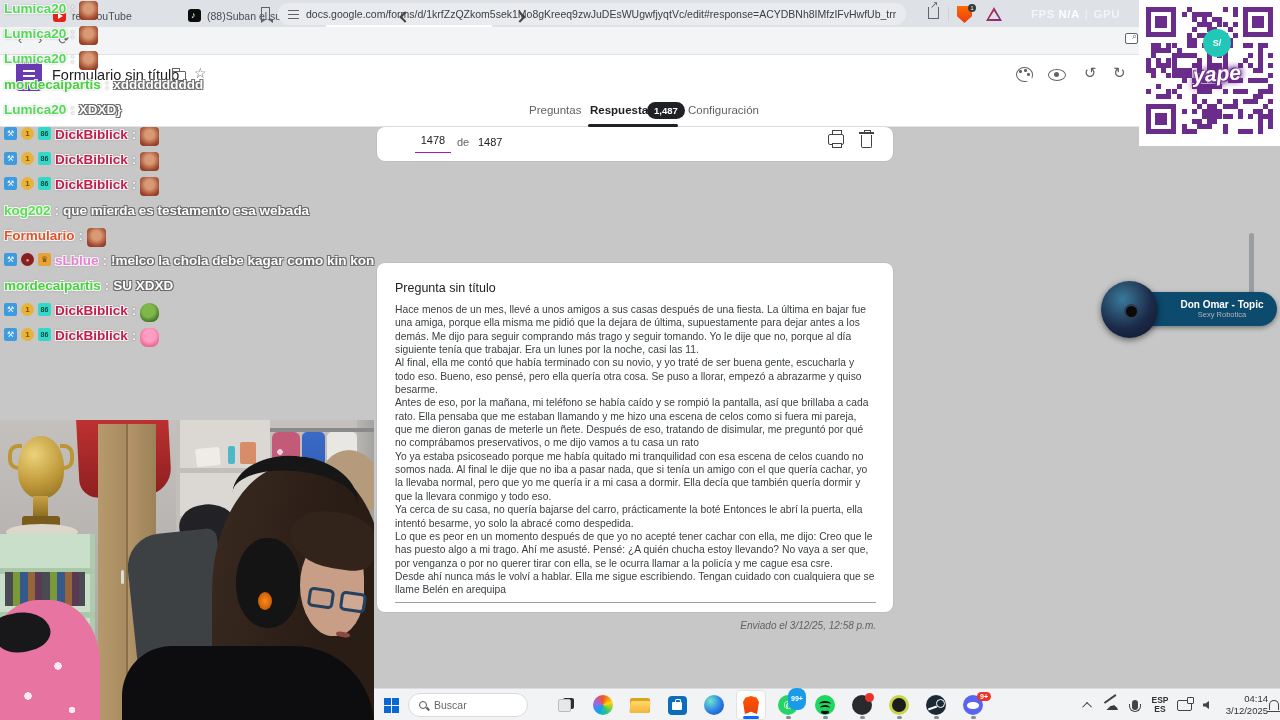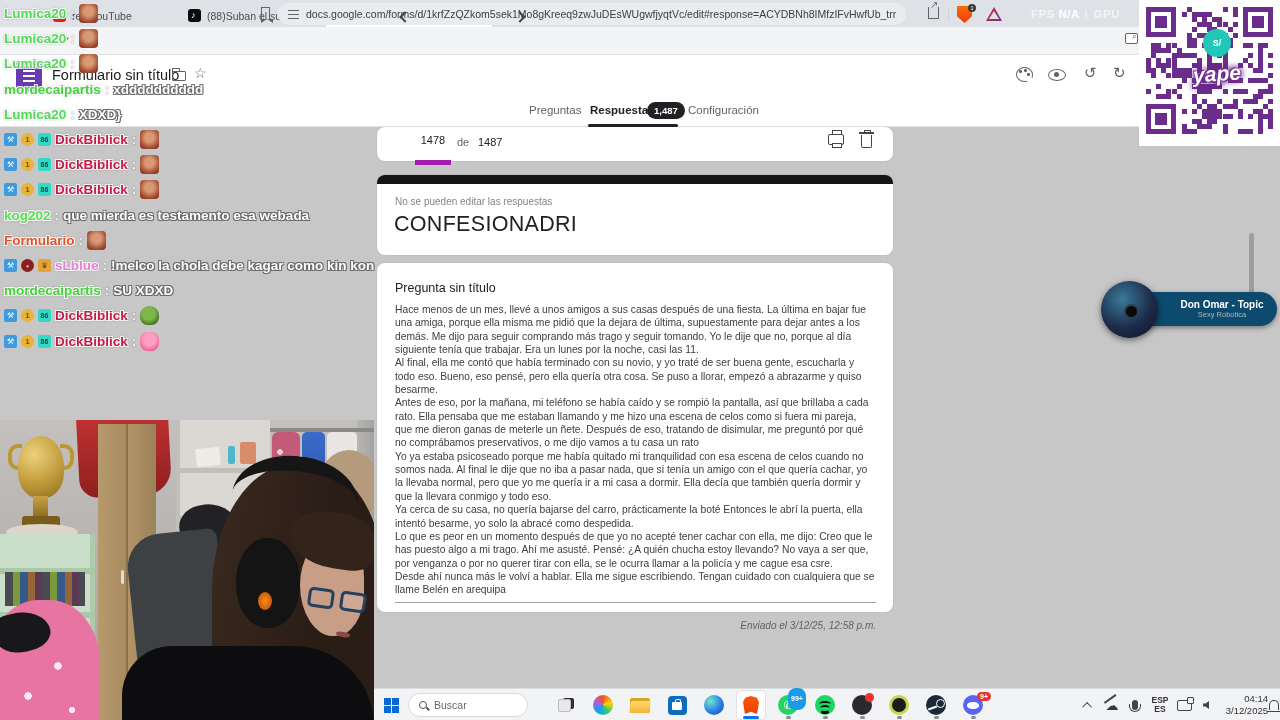--- a/index.html
+++ b/index.html
@@ -61,21 +61,21 @@
   .fn-item.active{color:#202124;font-weight:bold;}
   .count-pill{position:absolute;top:6px;background:#202124;color:#fff;font-size:9.5px;font-weight:bold;border-radius:9px;padding:3px 7px;}
   .fn-underline{position:absolute;left:588px;top:124px;width:90px;height:3px;background:#202124;border-radius:2px;}
 
   
   .card{position:absolute;left:377px;width:516px;background:#fff;border-radius:8px;box-shadow:0 0 0 1px rgba(0,0,0,.04);}
   .pager-card{top:127px;height:34px;}
   .chev{position:absolute;top:13px;width:8px;height:8px;border-left:2px solid #444;border-bottom:2px solid #444;}
   .chev-left{left:401px;transform:rotate(45deg);}
   .chev-right{left:516px;transform:rotate(-135deg);}
-  .pager-num{position:absolute;left:415px;top:134px;width:36px;text-align:center;font-size:11px;color:#202124;border-bottom:5px solid #a21caf;padding-bottom:14px;}
+  .pager-num{position:absolute;left:415px;top:134px;width:36px;text-align:center;font-size:11px;color:#202124;border-bottom:1px solid #a21caf;padding-bottom:6px;}
   .pager-de{position:absolute;left:457px;top:136px;font-size:11px;color:#5f6368;}
   .pager-total{position:absolute;left:478px;top:136px;font-size:11px;color:#202124;}
   .print-ico{position:absolute;left:828px;top:134px;width:16px;height:11px;border:1.5px solid #444;border-radius:2px;}
   .print-ico::before{content:"";position:absolute;left:2.5px;top:-5px;width:8px;height:4px;border:1.5px solid #444;border-bottom:none;}
   .print-ico::after{content:"";position:absolute;left:2.5px;bottom:-4px;width:8px;height:3px;background:#fff;border:1.5px solid #444;}
   .trash-ico{position:absolute;left:861px;top:135px;width:11px;height:13px;border:1.5px solid #444;border-top:none;border-radius:0 0 2px 2px;}
   .trash-ico::before{content:"";position:absolute;left:-3px;top:-3px;width:15px;height:1.5px;background:#444;}
   .trash-ico::after{content:"";position:absolute;left:2px;top:-5px;width:5px;height:2px;border:1.5px solid #444;border-bottom:none;}
 
   .title-card{top:175px;height:80px;border-top:9px solid #141414;}
@@ -84,21 +84,21 @@
 
   .question-card{top:263px;height:349px;}
   .q-label{position:absolute;left:18px;top:18px;font-size:12.5px;color:#202124;}
   .answer{position:absolute;left:18px;top:40px;width:481px;font-size:10.3px;line-height:13.35px;color:#3c4043;white-space:pre-line;border-bottom:1px solid #9aa0a6;padding-bottom:5px;}
   .sent-label{position:absolute;left:377px;top:620px;width:499px;text-align:right;font-size:10px;font-style:italic;color:#5f6368;}
 
   .scroll-thumb{position:absolute;left:1249px;top:233px;width:5px;height:64px;background:#9a9da1;border-radius:3px;}
 
   
   .chat{position:absolute;left:4px;top:1px;width:380px;z-index:50;}
-  .chat-row{height:25.2px;display:flex;align-items:center;gap:4px;font-size:13.5px;font-weight:bold;white-space:nowrap;}
+  .chat-row{height:25.2px;display:flex;gap:4px;font-size:13.5px;font-weight:bold;white-space:nowrap;}
   .chat-user,.chat-colon,.chat-text{text-shadow:-1px -1px 0 rgba(250,250,250,.9),1px -1px 0 rgba(250,250,250,.9),-1px 1px 0 rgba(250,250,250,.9),1px 1px 0 rgba(250,250,250,.9),0 0 3px rgba(90,90,90,.8);}
   .chat-colon{color:#f5f5f5;text-shadow:0 0 2px #666;}
   .chat-text{color:#fdfdfd;text-shadow:-1px -1px 0 #6a6a6a,1px -1px 0 #6a6a6a,-1px 1px 0 #6a6a6a,1px 1px 0 #6a6a6a;}
   .badge{width:13px;height:13px;border-radius:2px;display:inline-block;flex:0 0 auto;position:relative;color:#fff;font-size:8px;line-height:13px;text-align:center;font-weight:bold;}
   .b-axe{background:#3f9be0;}.b-axe::before{content:"⚒";font-size:8px;}
   .b-coin{background:#e8b33a;border-radius:50%;color:#7a5200;}.b-coin::before{content:"1";}
   .b-sub{background:#35d8c6;color:#0b4a44;font-size:7px;}.b-sub::before{content:"86";}
   .b-redball{background:#8a1f1f;border-radius:50%;}.b-redball::before{content:"●";font-size:6px;color:#e8a0a0;}
   .b-crown{background:#e8a23a;color:#7a4a00;}.b-crown::before{content:"♛";font-size:8px;}
   .emote{width:19px;height:19px;border-radius:4px;display:inline-block;flex:0 0 auto;}
@@ -286,24 +286,20 @@
 
   <div class="card pager-card"></div>
   <div class="chev chev-left"></div>
   <div class="pager-num">1478</div>
   <div class="pager-de">de</div>
   <div class="pager-total">1487</div>
   <div class="chev chev-right"></div>
   <div class="print-ico"></div>
   <div class="trash-ico"></div>
 
-  <div class="card title-card">
-    <div class="banner-text">No se pueden editar las respuestas</div>
-    <div class="form-title">CONFESIONADRI</div>
-  </div>
 
   <div class="card question-card">
     <div class="q-label">Pregunta sin título</div>
     <div class="answer">Hace menos de un mes, llevé a unos amigos a sus casas después de una fiesta. La última en bajar fue una amiga, porque ella misma me pidió que la dejara de última, supuestamente para dejar antes a los demás. Me dijo para seguir comprando más trago y seguir tomando. Yo le dije que no, porque al día siguiente tenía que trabajar. Era un lunes por la noche, casi las 11.
 Al final, ella me contó que había terminado con su novio, y yo traté de ser buena gente, escucharla y todo eso. Bueno, eso pensé, pero ella quería otra cosa. Se puso a llorar, empezó a abrazarme y quiso besarme.
 Antes de eso, por la mañana, mi teléfono se había caído y se rompió la pantalla, así que brillaba a cada rato. Ella pensaba que me estaban llamando y me hizo una escena de celos como si fuera mi pareja, que me dieron ganas de meterle un ñete. Después de eso, tratando de disimular, me preguntó por qué no comprábamos preservativos, o me dijo vamos a tu casa un rato
 Yo ya estaba psicoseado porque me había quitado mi tranquilidad con esa escena de celos cuando no somos nada. Al final le dije que no iba a pasar nada, que si tenía un amigo con el que quería cachar, yo la llevaba normal, pero que yo me quería ir a mi casa a dormir. Ella decía que también quería dormir y que la llevara conmigo y todo eso.
 Ya cerca de su casa, no quería bajarse del carro, prácticamente la boté Entonces le abrí la puerta, ella intentó besarme, yo solo la abracé como despedida.
 Lo que es peor en un momento después de que yo no acepté tener cachar con ella, me dijo: Creo que le has puesto algo a mi trago. Ahí me asusté. Pensé: ¿A quién chucha estoy llevando? No vaya a ser que, por venganza o por no querer tirar con ella, se le ocurra llamar a la policía y me cague esa csre.
 Desde ahí nunca más le volví a hablar. Ella me sigue escribiendo. Tengan cuidado con cualquiera que se llame Belén en arequipa</div>

